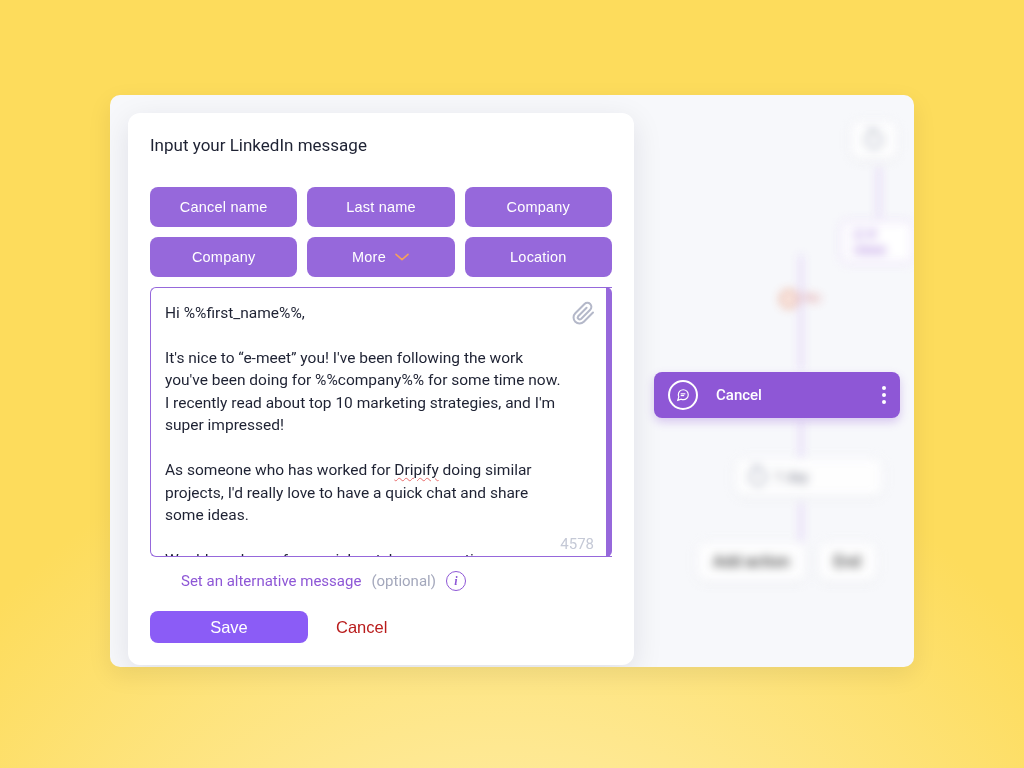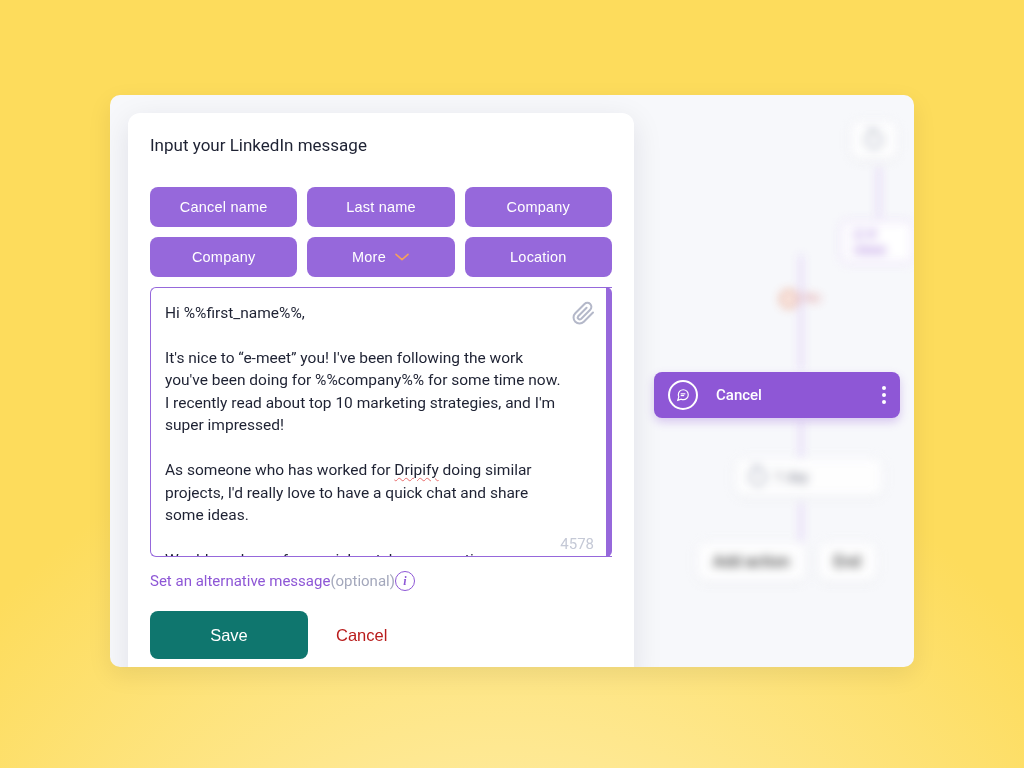--- a/index.html
+++ b/index.html
@@ -235,22 +235,24 @@
     padding-left: 4px;
   }
   .spell-err {
     text-decoration: underline wavy #e86d6d 1.2px;
     text-underline-offset: 2px;
   }
 
   .alt-row {
     display: flex;
     align-items: center;
+    gap: 10px;
     margin-top: 14px;
     font-size: 15px;
+    margin-left: 31px;
   }
   .alt-link { color: #8e57d6; cursor: pointer; }
   .alt-opt { color: #a4a8bc; }
   .info-ico {
     width: 18px; height: 18px;
     border: 1.5px solid #8e57d6;
     border-radius: 50%;
     display: inline-flex;
     align-items: center;
     justify-content: center;
@@ -262,24 +264,24 @@
     cursor: default;
   }
 
   .btn-row {
     display: flex;
     align-items: center;
     gap: 28px;
     margin-top: 20px;
   }
   .btn-save {
-    background: #0f766e;
+    background: #8b5cf6;
     color: #fff;
     border: none;
-    height: 48px;
+    height: 32px;
     width: 158px;
     border-radius: 8px;
     font-size: 16.5px;
     cursor: pointer;
   }
   .btn-cancel {
     background: none;
     border: none;
     color: #b91c1c;
     font-size: 16.5px;

